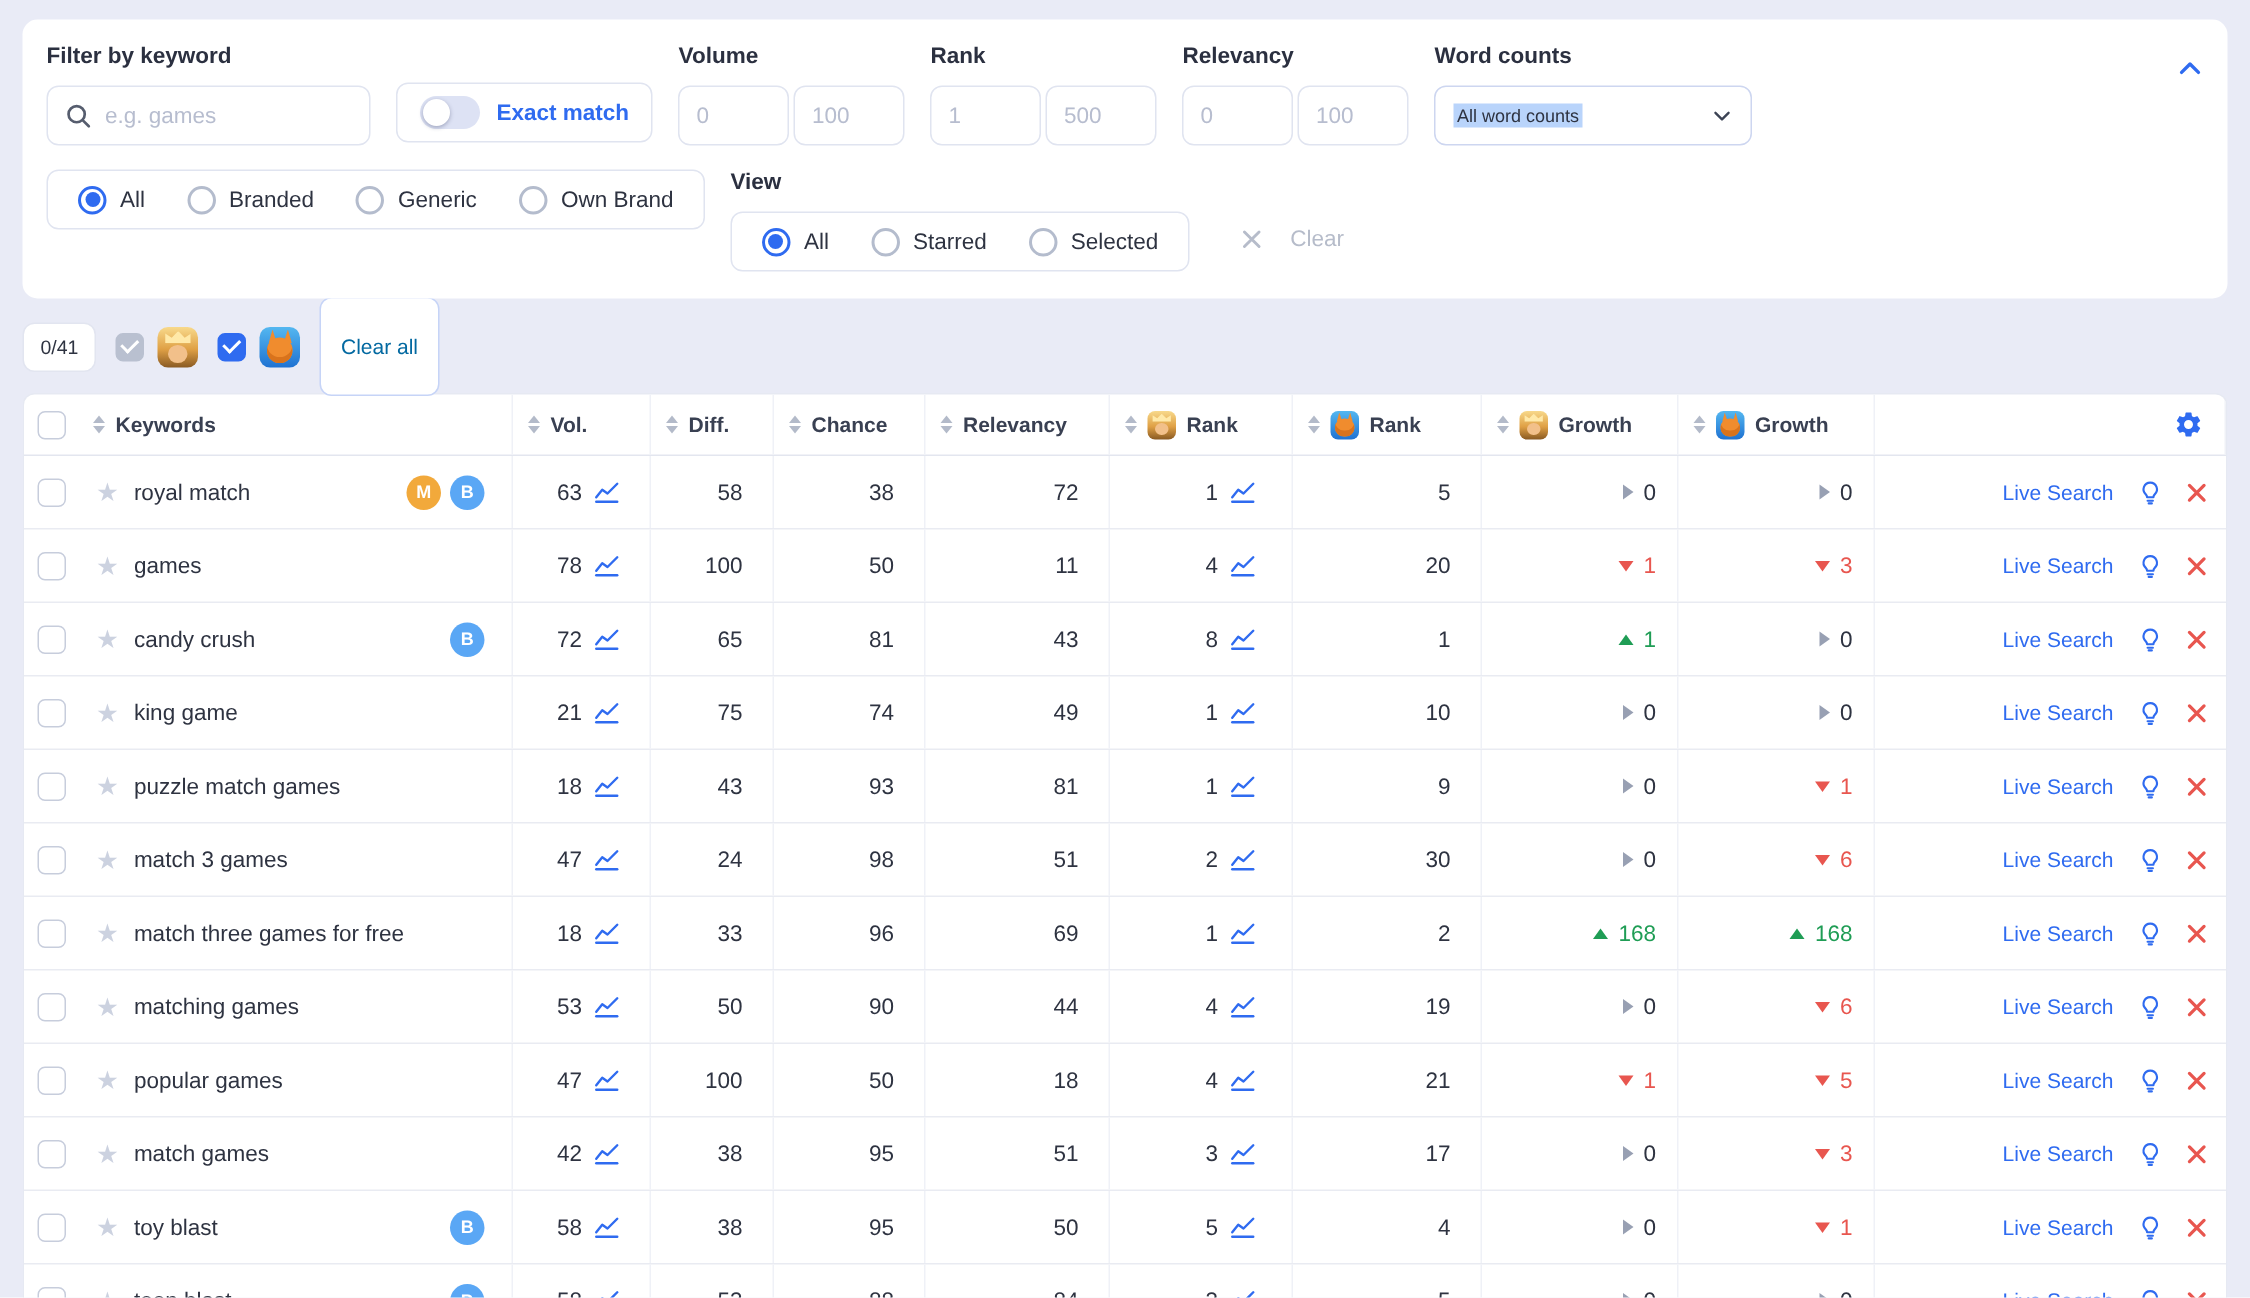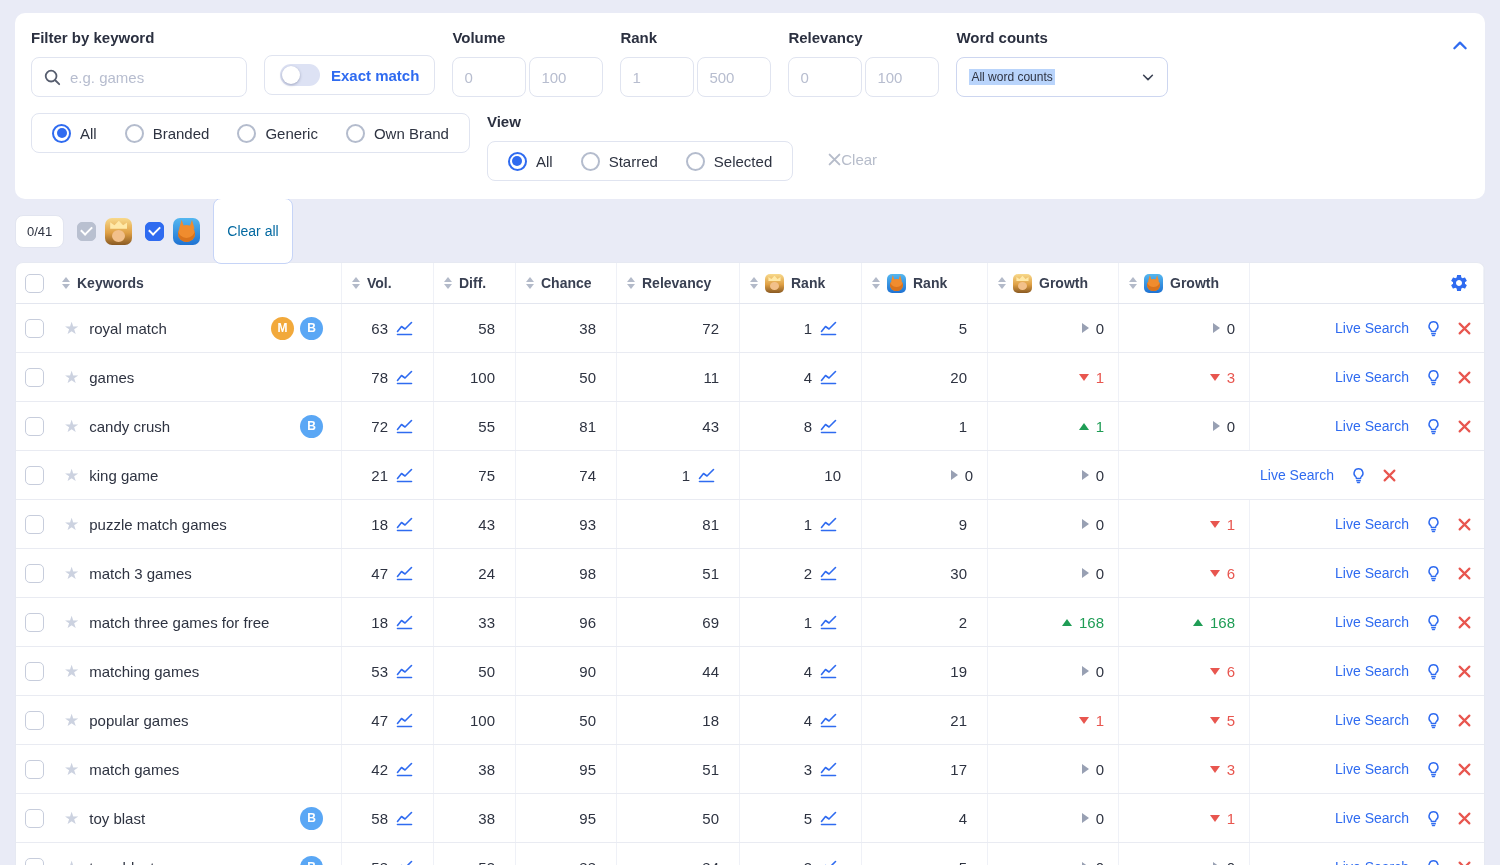--- a/index.html
+++ b/index.html
@@ -61,21 +61,21 @@
 
   .radio-box {
     border: 1px solid #e0e4f0; border-radius: 8px;
     height: 40px; display: flex; align-items: center; padding: 0 6px; text-align: center;
   }
   .radio-item { display: flex; align-items: center; gap: 9px; padding: 0 14px; cursor: pointer; font-size: 15px; }
   .radio { width: 19px; height: 19px; border-radius: 50%; border: 2px solid #b4bccd; background: #fff; flex: 0 0 auto; position: relative; }
   .radio.on { border-color: #2f6bf0; }
   .radio.on::after { content: ""; position: absolute; inset: 2.5px; background: #2f6bf0; border-radius: 50%; }
 
-  .clear-filters { margin-top: 26px; height: 40px; display: flex; align-items: center; gap: 0; color: #b6bcca; cursor: pointer; margin-left: 18px; }
+  .clear-filters { margin-top: 26px; height: 40px; display: flex; align-items: center; gap: 19px; color: #b6bcca; cursor: pointer; margin-left: 18px; }
 
   
   .toolbar { display: flex; align-items: center; gap: 13px; margin-top: 13px; height: 38px; }
   .count-box { background: #fff; border: 1px solid #e2e5f0; border-radius: 8px; padding: 8px 11px; font-size: 13px; }
   .app-select { display: flex; align-items: center; gap: 9px; }
   .clear-all-btn { background: #fff; border: 1px solid #c6d4f7; color: #0369a1; border-radius: 8px; padding: 24px 13px; font-size: 14px; cursor: pointer; font-family: inherit; }
 
   .checkbox { width: 19px; height: 19px; border: 1.5px solid #c7cddc; border-radius: 5px; background: #fff; display: inline-block; flex: 0 0 auto; cursor: pointer; }
   .checkbox.muted { background: #b9c0d0; border-color: #b9c0d0; }
   .checkbox.checked { background: #2f6bf0; border-color: #2f6bf0; }
@@ -504,21 +504,21 @@
     <div class="cell c-num">
       <span>72</span>
       <span class="spark">
         <svg width="17" height="15" viewBox="0 0 17 15" fill="none" stroke="#2f6bf0" stroke-width="1.6" stroke-linecap="round" stroke-linejoin="round">
                 <path d="M1.5 10.5 L5.5 5.5 L9 8 L15.5 1.5"></path>
                 <path d="M1.5 13.5 H15.5"></path>
               </svg>
       </span>
     </div>
     <div class="cell c-num">
-            <span>55</span>
+            <span>65</span>
           </div>
     <div class="cell c-num">
             <span>81</span>
           </div>
     <div class="cell c-num">
             <span>43</span>
           </div>
     <div class="cell c-num c-rank">
       <span>8</span>
       <span class="spark">
@@ -573,20 +573,23 @@
                 <path d="M1.5 10.5 L5.5 5.5 L9 8 L15.5 1.5"></path>
                 <path d="M1.5 13.5 H15.5"></path>
               </svg>
       </span>
     </div>
     <div class="cell c-num">
             <span>75</span>
           </div>
     <div class="cell c-num">
             <span>74</span>
+          </div>
+    <div class="cell c-num">
+            <span>49</span>
           </div>
     <div class="cell c-num c-rank">
       <span>1</span>
       <span class="spark">
         <svg width="17" height="15" viewBox="0 0 17 15" fill="none" stroke="#2f6bf0" stroke-width="1.6" stroke-linecap="round" stroke-linejoin="round">
                 <path d="M1.5 10.5 L5.5 5.5 L9 8 L15.5 1.5"></path>
                 <path d="M1.5 13.5 H15.5"></path>
               </svg>
       </span>
     </div>

